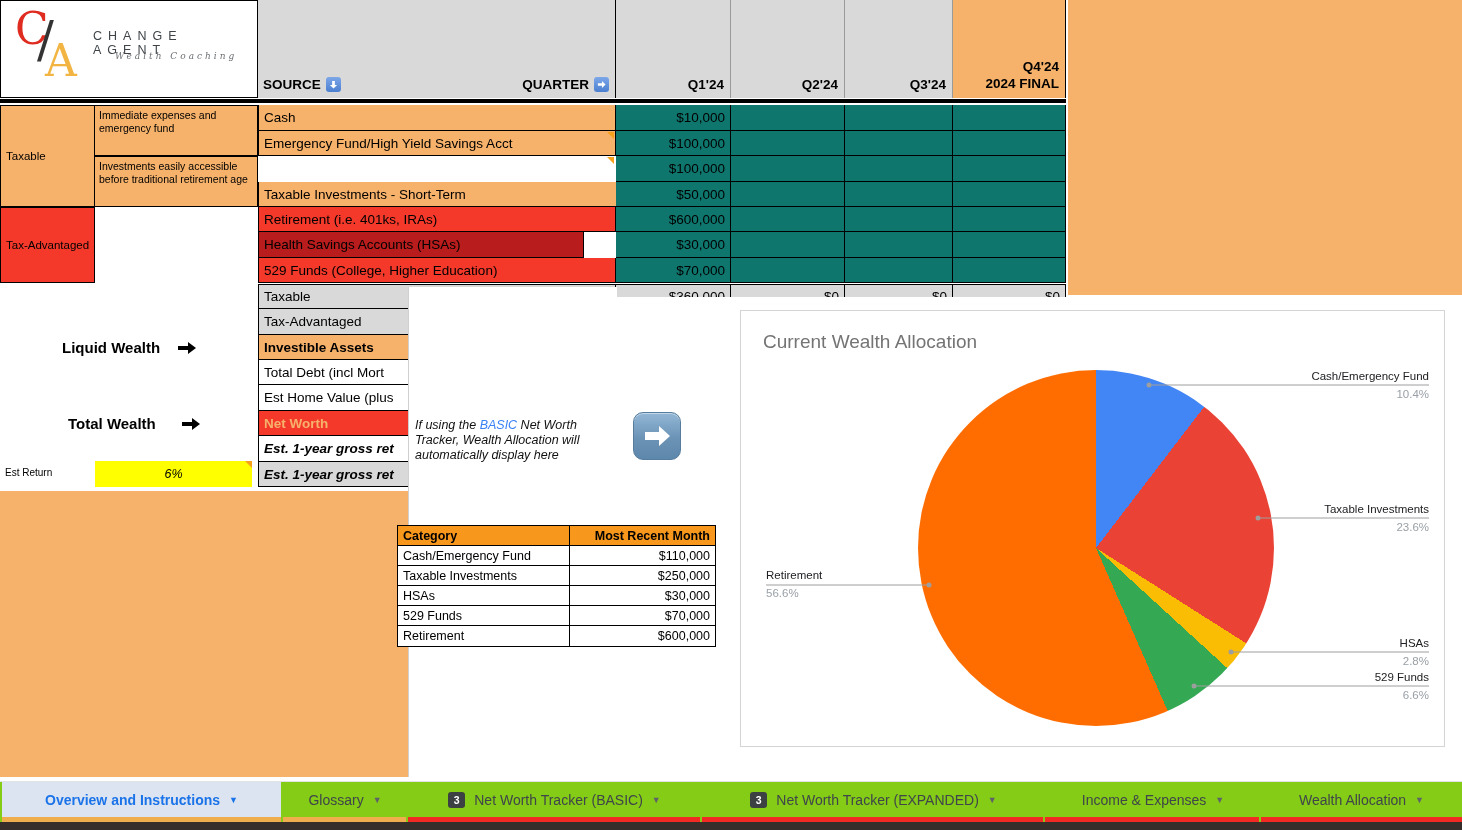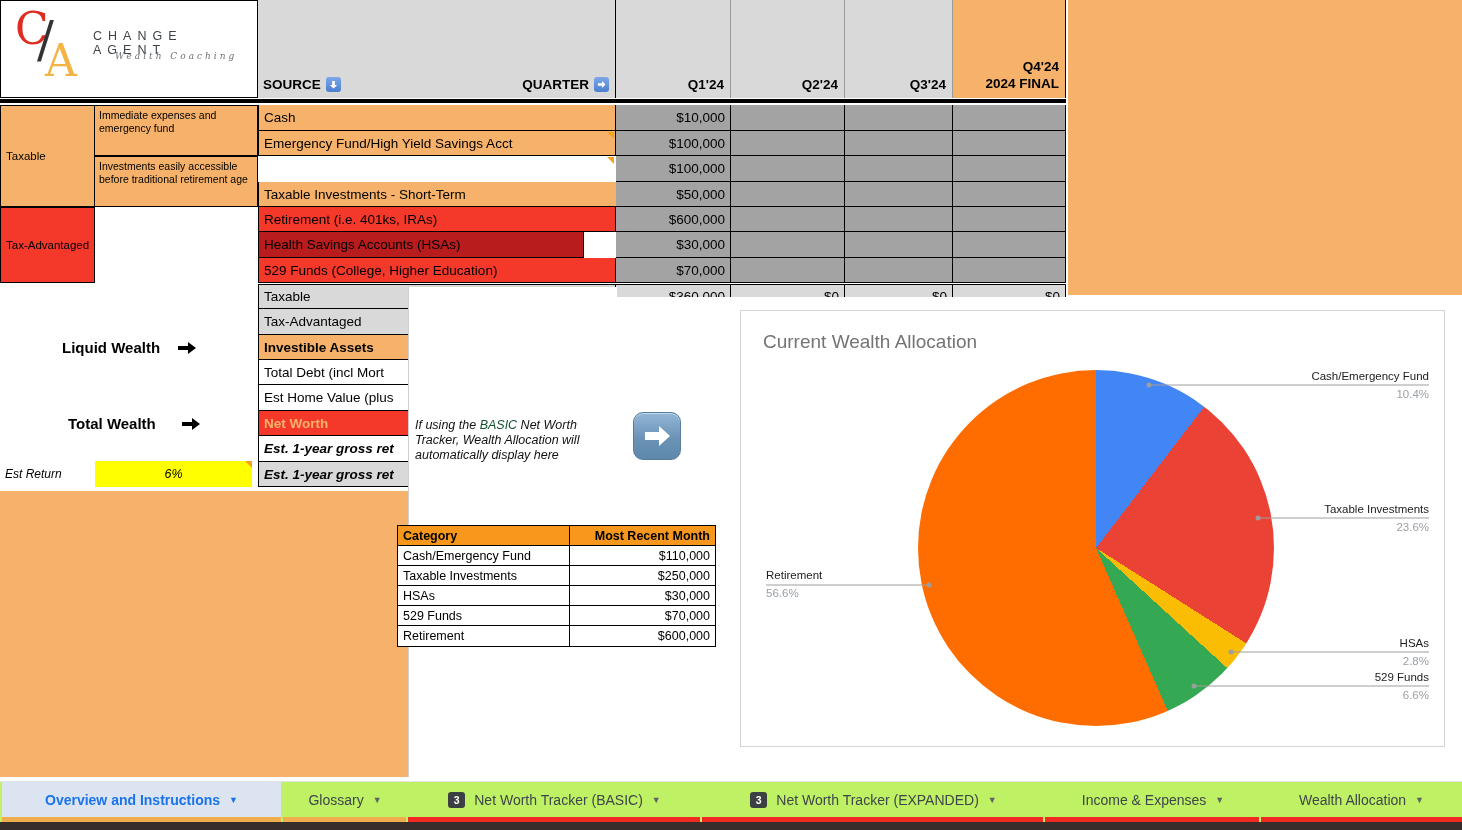--- a/index.html
+++ b/index.html
@@ -2,40 +2,40 @@
 <html><head>
 <meta charset="utf-8">
 <style>
   html,body{margin:0;padding:0;background:#fff;}
   #app{position:relative;width:1462px;height:830px;overflow:hidden;background:#fff;
        font-family:"Liberation Sans",sans-serif;}
   .abs{position:absolute;box-sizing:border-box;}
   .cell{position:absolute;box-sizing:border-box;border-right:1.5px solid #000;border-bottom:1.5px solid #000;
         font-size:13.5px;color:#000;display:flex;align-items:center;overflow:hidden;}
   .srccell{padding-left:5px;border-left:1.5px solid #000;}
-  .valcell{justify-content:flex-end;padding-right:5px;background:#a3a3a3;}
+  .valcell{justify-content:flex-end;padding-right:5px;background:#0f766e;}
   .hdr{position:absolute;box-sizing:border-box;background:#d9d9d9;border-right:1px solid #9a9a9a;
        font-weight:bold;font-size:13.5px;display:flex;align-items:flex-end;justify-content:flex-end;
        padding:0 6px 6px 0;color:#000;}
   .catcell{position:absolute;box-sizing:border-box;border:1.5px solid #000;display:flex;align-items:center;
        padding-left:5px;font-size:11.5px;color:#000;}
   .desccell{position:absolute;box-sizing:border-box;border:1.5px solid #000;border-left:none;
        padding:3px 4px;font-size:10.5px;line-height:12.5px;color:#000;}
   .sumlabel{position:absolute;box-sizing:border-box;border:1px solid #000;border-top:none;
        padding-left:5px;font-size:13.5px;display:flex;align-items:center;color:#000;}
   .icon-sq{display:inline-flex;align-items:center;justify-content:center;width:15px;height:15px;
        border-radius:3px;background:linear-gradient(180deg,#7da7e8,#4a7fd0);margin-left:5px;}
   .icon-sq svg{display:block;}
   .corner-tri{position:absolute;width:0;height:0;border-top:7px solid #f6a11c;border-left:7px solid transparent;}
   .bigarrow{position:absolute;width:46px;height:46px;border-radius:10px;
        background:linear-gradient(180deg,#93b7d6 0%,#6b93b6 55%,#5d87ab 100%);
        border:1px solid #567d9e;display:flex;align-items:center;justify-content:center;
        box-shadow:inset 0 1px 0 rgba(255,255,255,.45);}
   .note{position:absolute;font-style:italic;font-size:12.5px;line-height:15px;color:#111;}
-  .note .hl{color:#14532d;text-align:center;}
+  .note .hl{color:#3b82f6;text-align:center;}
   .mini{position:absolute;border:1.5px solid #000;background:#fff;}
   .mini-row{display:flex;}
   .mini-c{box-sizing:border-box;border-right:1px solid #000;border-bottom:1px solid #000;
        font-size:12.5px;padding:2px 5px;display:flex;align-items:center;height:20px;}
   .mini-c:last-child{border-right:none;}
   .mini-row:last-child .mini-c{border-bottom:none;}
   .mini-cat{width:172px;}
   .mini-val{width:145px;justify-content:flex-end;}
   .mini-hdr .mini-c{background:#f7981d;font-weight:bold;}
   .panel{position:absolute;background:#fff;border:1px solid #d4d4d4;}
@@ -44,21 +44,21 @@
   .r-align{right:15px;text-align:right;}
   .tab{position:absolute;top:0;height:35px;display:flex;align-items:center;justify-content:center;
        gap:9px;font-size:14px;font-weight:500;color:#3f454a;cursor:pointer;}
   .tab .caret{font-size:9px;color:#5f6368;}
   .tab.active{background:#dde4f1;color:#1a73e8;font-weight:bold;}
   .tab.active .caret{color:#1a73e8;}
   .badge{display:inline-flex;align-items:center;justify-content:center;width:17px;height:16px;
        background:#3c4043;color:#fff;border-radius:3px;font-size:10.5px;font-weight:bold;}
   .useg{position:absolute;top:35px;height:5px;}
   .lw-label{position:absolute;font-weight:bold;font-size:15px;color:#000;white-space:nowrap;}
-  .it-label{font-style:italic;font-size:12px;color:#000;position:absolute;}
+  .it-label{font-size:10px;color:#000;position:absolute;}
 </style>
 </head>
 <body>
 
 <div id="app">
 
   <div class="abs" style="left:1068px;top:0;width:394px;height:295px;background:#f6b26b;"></div>
 
   <div class="abs" style="left:0;top:0;width:258px;height:98px;background:#fff;border:1.5px solid #000;">
     <div class="abs" style="left:14px;top:8px;width:70px;height:82px;">
@@ -338,21 +338,21 @@
     <div class="pie-pct r-align" style="top:344px;">2.8%</div>
 
     <div class="pie-label r-align" style="top:360px;">529 Funds</div>
     <div class="pie-pct r-align" style="top:378px;">6.6%</div>
 
     <div class="pie-label" style="left:25px;top:258px;">Retirement</div>
     <div class="pie-pct" style="left:25px;top:276px;">56.6%</div>
   </div>
 
   <div class="abs" style="left:0;top:777px;width:1462px;height:5px;background:#fff;border-bottom:1px solid #e3e3e3;"></div>
-  <div class="abs" style="left:0;top:782px;width:1462px;height:40px;background:#bef264;">
+  <div class="abs" style="left:0;top:782px;width:1462px;height:40px;background:#84cc16;">
     <div class="tab active" style="left:2px;width:279px;">
       <span>Overview and Instructions</span>
         <span class="caret">▼</span>
     </div>
     <div class="tab" style="left:283px;width:124px;">
       <span>Glossary</span>
         <span class="caret">▼</span>
     </div>
     <div class="tab" style="left:407px;width:295px;">
       <span class="badge">3</span>

